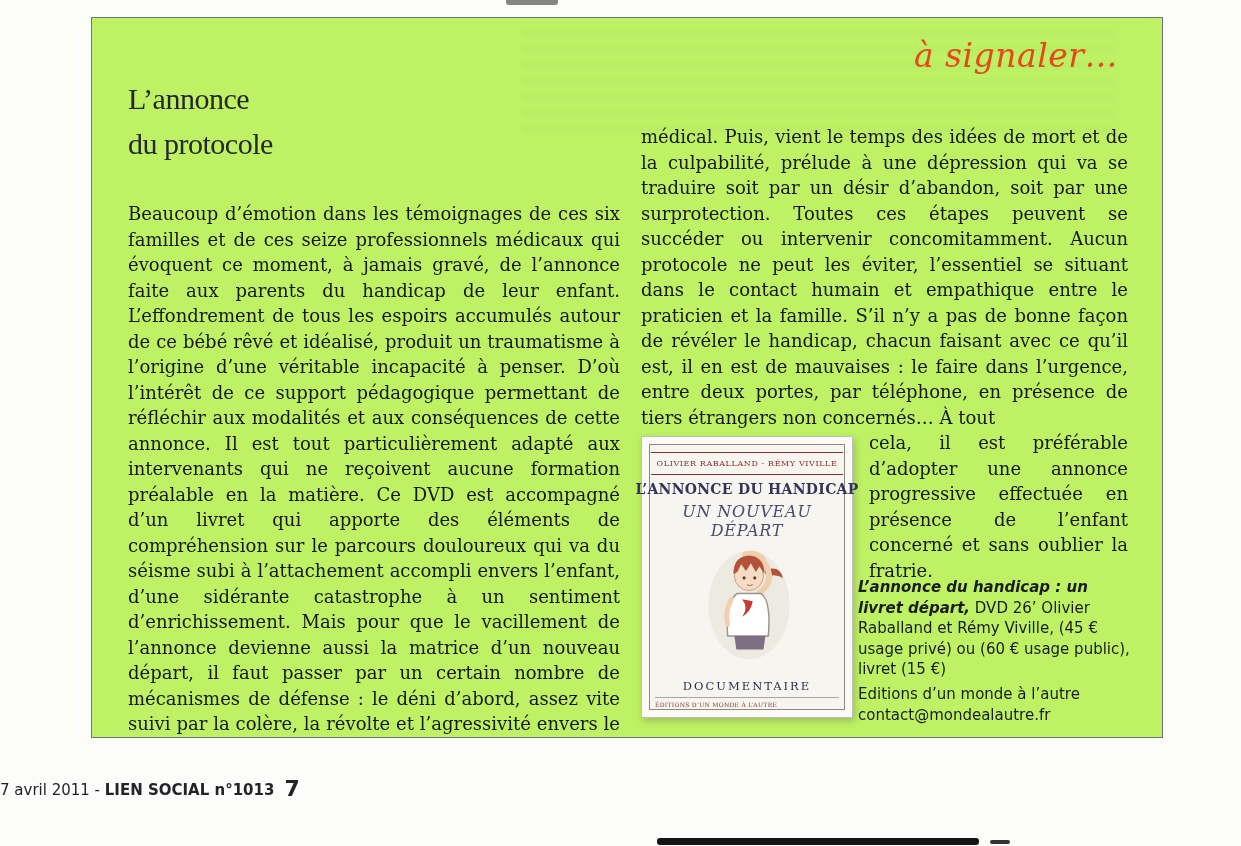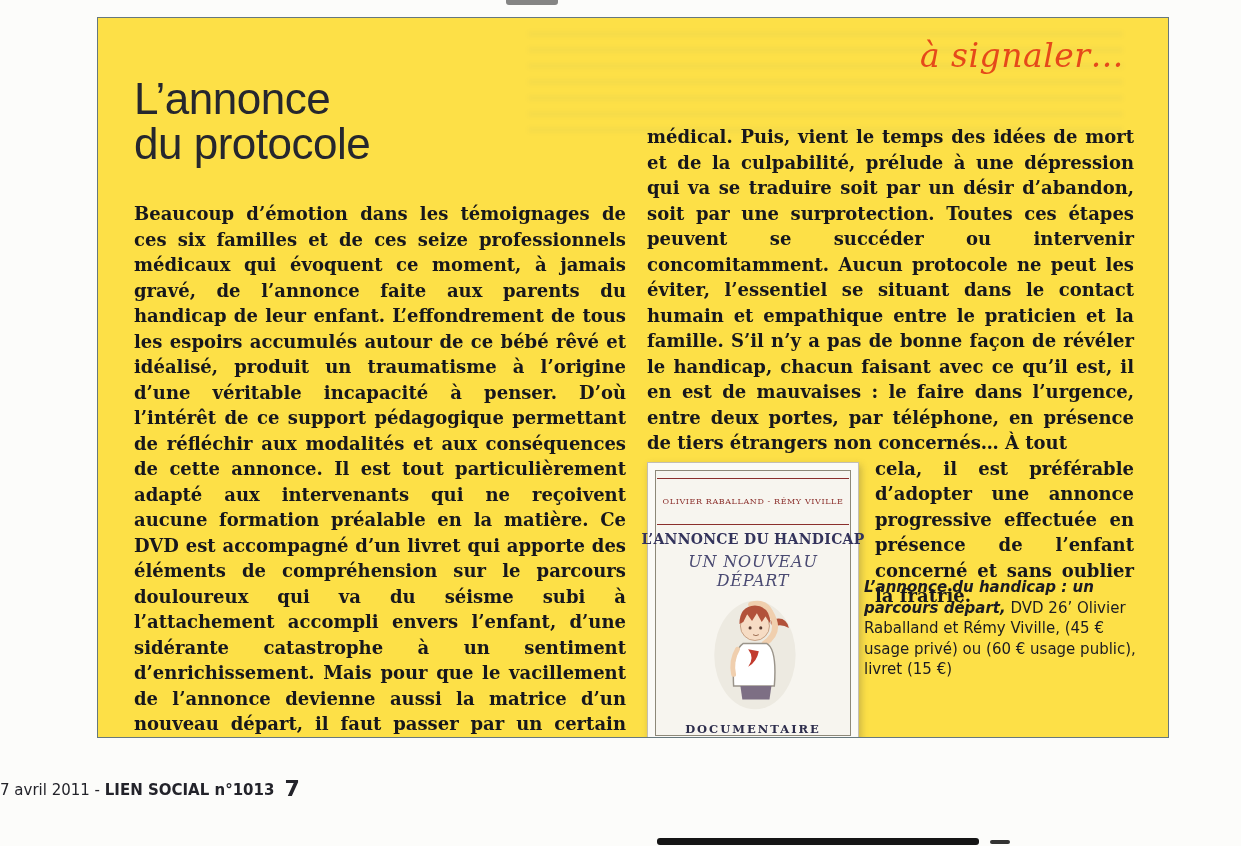--- a/index.html
+++ b/index.html
@@ -6,22 +6,22 @@
   body{
     width:1241px;height:846px;
     background:#fcfcfa;
     position:relative;
     overflow:hidden;
     font-family:"DejaVu Serif", serif;
   }
   #screen{position:absolute;inset:0;}
 
   .panel{
-    position:absolute;left:97px;top:17px;width:1072px;height:721px;
-    background:#fde047;
+    position:absolute;left:91px;top:17px;width:1072px;height:721px;
+    background:#bef264;
     border:1px solid #66787e;
     box-sizing:border-box;
     overflow:hidden;
   }
 
   
   .ghost1{
     position:absolute;left:430px;top:14px;width:595px;height:100px;
     background:repeating-linear-gradient(to bottom, rgba(100,125,135,.20) 0 4px, rgba(0,0,0,0) 4px 16px);
     filter:blur(2.5px);opacity:.35;pointer-events:none;
@@ -31,34 +31,33 @@
     position:absolute;top:18px;right:44px;
     font-family:"DejaVu Serif", serif;
     font-style:italic;
     font-size:33px;
     color:#e5491a;
     letter-spacing:.5px;
   }
 
   .title{
     position:absolute;left:36px;top:58px;margin:0;
-    font-family:Liberation Sans, sans-serif;
+    font-family:Liberation Serif, serif;
     font-weight:normal;
-    font-size:44px;line-height:45px;
+    font-size:30px;line-height:45px;
     letter-spacing:-0.5px;
     color:#26272e;
   }
   .title .tl{display:block;}
 
   .body-text{
     font-size:18px;line-height:25.5px;
     text-align:justify;
     color:#17171c;
     margin:0;
-    font-weight:bold;
   }
   .col1{position:absolute;left:36px;top:183px;width:492px;}
   .col2{position:absolute;left:549px;top:106px;width:487px;}
   .col2 .body-text{margin:0;}
 
   
   .dvd{
     float:left;
     width:212px;height:282px;
     margin:6px 16px 6px 0;
@@ -74,34 +73,34 @@
     background:#f7f5ef;
     box-sizing:border-box;
     display:flex;flex-direction:column;align-items:center;
     padding:7px 5px 4px;
     text-align:center;
   }
   .dvd-authors{
     font-size:8px;letter-spacing:.6px;color:#8b2f2c;
     text-transform:uppercase;white-space:nowrap;
     border-top:1px solid #8b2f2c;border-bottom:1px solid #8b2f2c;
-    padding:18px 6px;
+    padding:6px 6px;
   }
   .dvd-title{
     font-size:14px;font-weight:bold;color:#33335c;
     margin-top:6px;letter-spacing:.3px;white-space:nowrap;
   }
   .dvd-subtitle{
     font-size:16px;font-style:italic;color:#4a4a72;
     text-transform:uppercase;letter-spacing:.8px;margin-top:5px;
   }
   .dvd-art{width:116px;height:126px;margin:3px 0 1px;flex:0 0 auto;}
   .dvd-genre{
-    font-size:11.5px;font-weight:bold;letter-spacing:2px;
-    color:#2d2d4c;margin-top:2px;text-align:right;
+    font-size:11.5px;font-weight:normal;letter-spacing:2px;
+    color:#2d2d4c;margin-top:9px;text-align:right;
   }
   .dvd-pub{
     width:100%;border-top:1px solid #aaa49a;
     margin-top:4px;padding-top:3px;
     font-size:6px;line-height:7px;color:#7c3a34;
     text-align:left;text-transform:uppercase;letter-spacing:.3px;
   }
 
   
   .caption{
@@ -170,21 +169,23 @@
           </svg>
           <div class="dvd-genre">DOCUMENTAIRE</div>
           <div class="dvd-pub">Éditions d’un monde à l’autre</div>
         </div>
       </figure>
 
       <p class="body-text">cela, il est préférable d’adopter une annonce progressive effectuée en présence de l’enfant concerné et sans oublier la fratrie.</p>
     </div>
 
     <div class="caption">
-      <p class="cap-main"><span class="cap-bold">L’annonce du handicap : un parcours départ,</span><span> DVD 26’ Olivier Raballand et Rémy Viville, (45 € usage privé) ou (60 € usage public), livret (15 €)</span></p>
+      <p class="cap-main"><span class="cap-bold">L’annonce du handicap : un livret départ,</span><span> DVD 26’ Olivier Raballand et Rémy Viville, (45 € usage privé) ou (60 € usage public), livret (15 €)</span></p>
+      <div class="cap-line">Editions d’un monde à l’autre</div>
+      <div class="cap-line">contact@mondealautre.fr</div>
     </div>
 
   </div>
 
   <div class="footer">
     <span class="f-date">7 avril 2011 - </span><span class="f-journal">LIEN SOCIAL n°1013</span><span class="f-page">7</span>
   </div>
 
   <div class="smudge-top"></div>
   <div class="smudge-bottom"></div>

